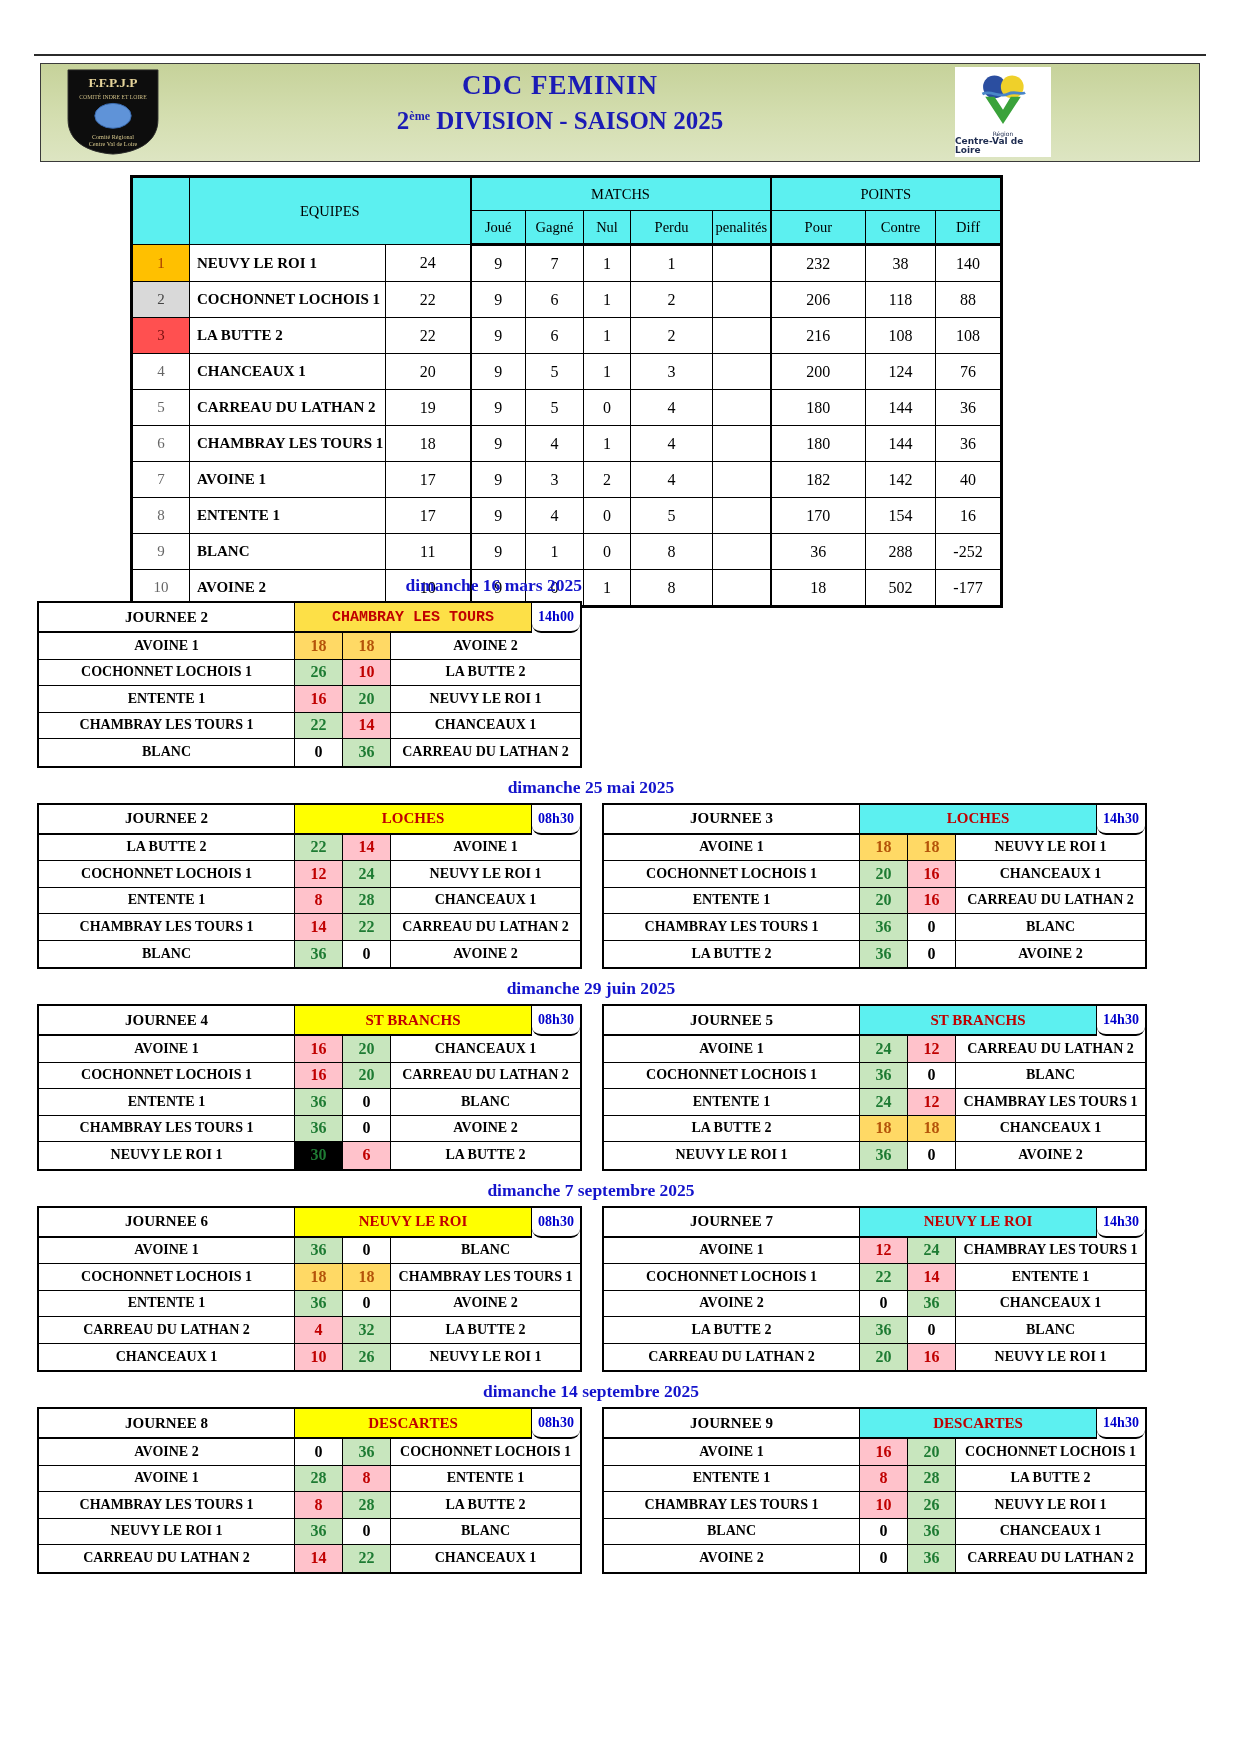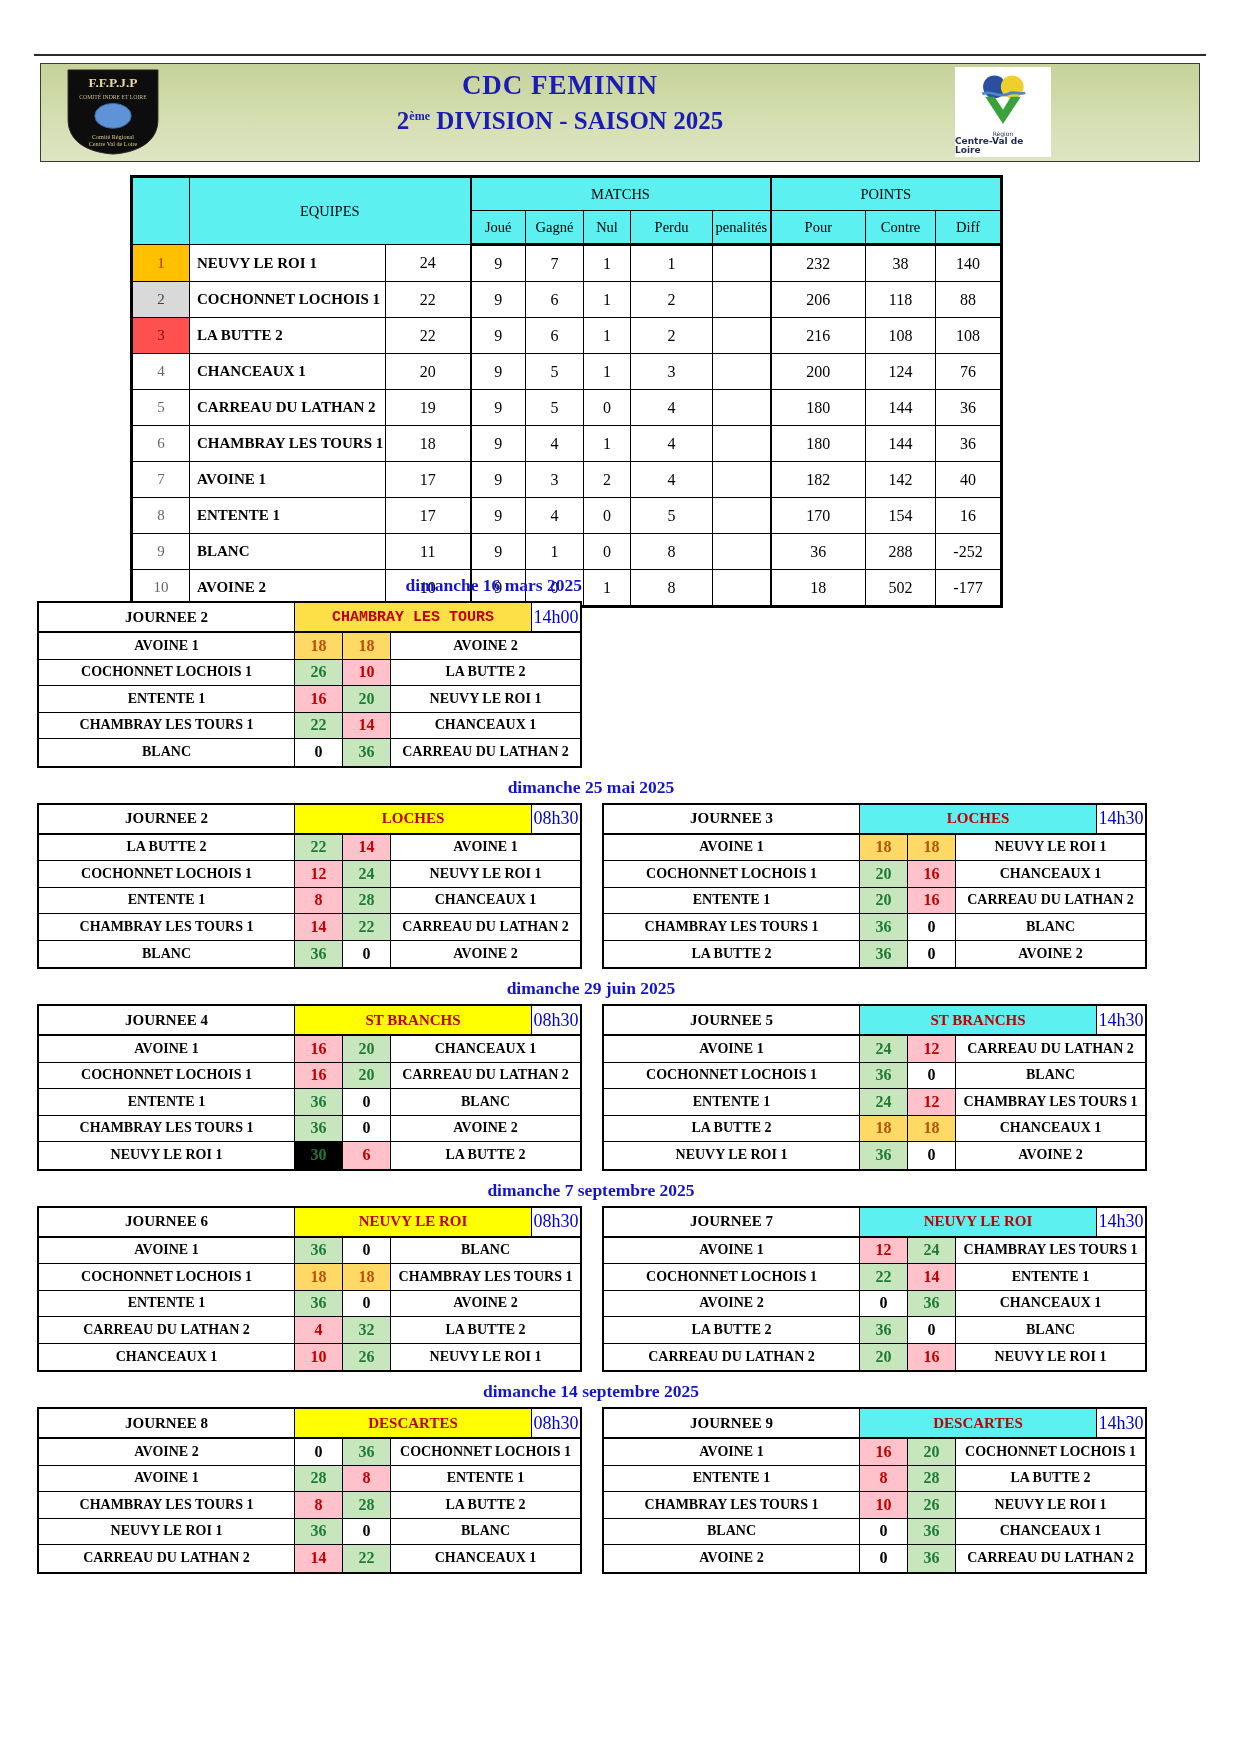--- a/index.html
+++ b/index.html
@@ -40,21 +40,21 @@
   .jtable{width:545px;border:2px solid #000;box-sizing:border-box;background:#fff;}
   .jrow{display:flex;}
   .jcell{box-sizing:border-box;border-right:1px solid #000;border-bottom:1px solid #000;
          display:flex;align-items:center;justify-content:center;text-align:center;overflow:hidden;}
   .jcell:last-child{border-right:none;}
   .jrow:last-child .jcell{border-bottom:none;}
   .jhead .jcell{height:30px;border-bottom:2px solid #000;}
   .jmatch .jcell{height:26.5px;}
   .jname{width:256px;font-weight:bold;font-size:15px;}
   .jvenue{width:237px;font-weight:bold;font-size:15px;}
-  .jtime{flex:1;font-weight:normal;font-size:18px;}
+  .jtime{flex:1;font-weight:bold;font-size:14px;border-radius:9px;}
   .jteam{width:256px;font-weight:bold;font-size:14px;}
   .jscore{width:48px;font-weight:bold;font-size:16px;}
   .jaway{flex:1;font-weight:bold;font-size:14px;}
 </style>
 </head>
 <body>
 
 <div class="page">
 
   <div class="top-rule"></div>

